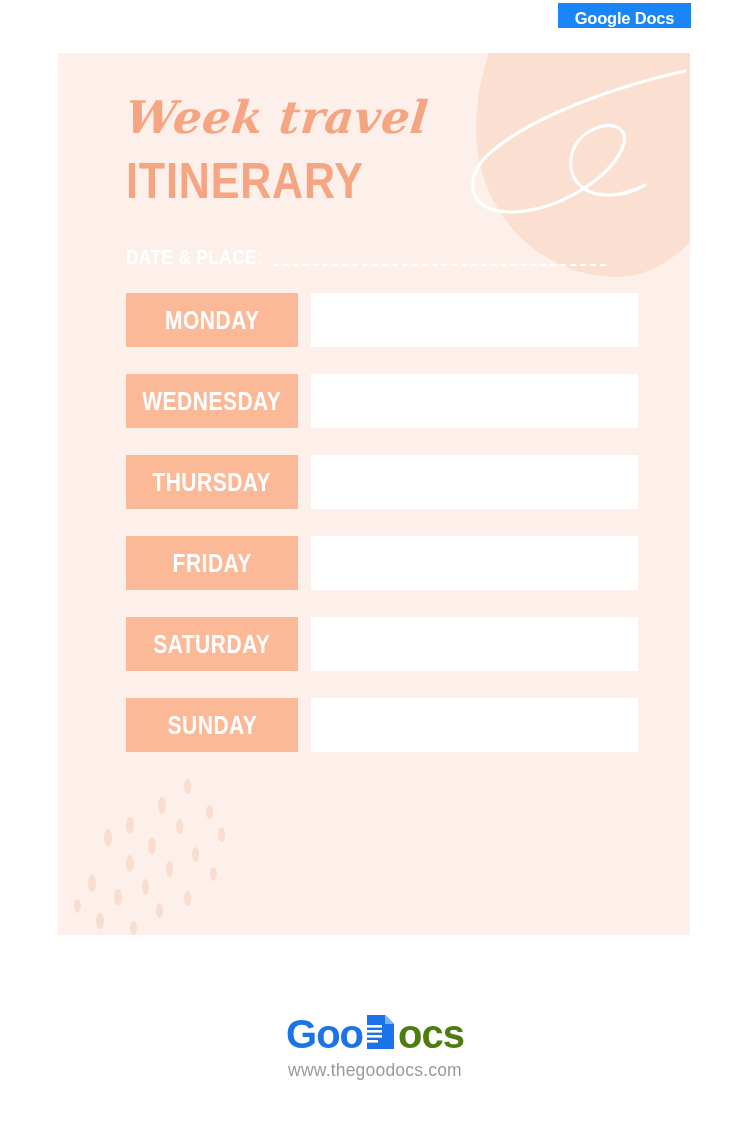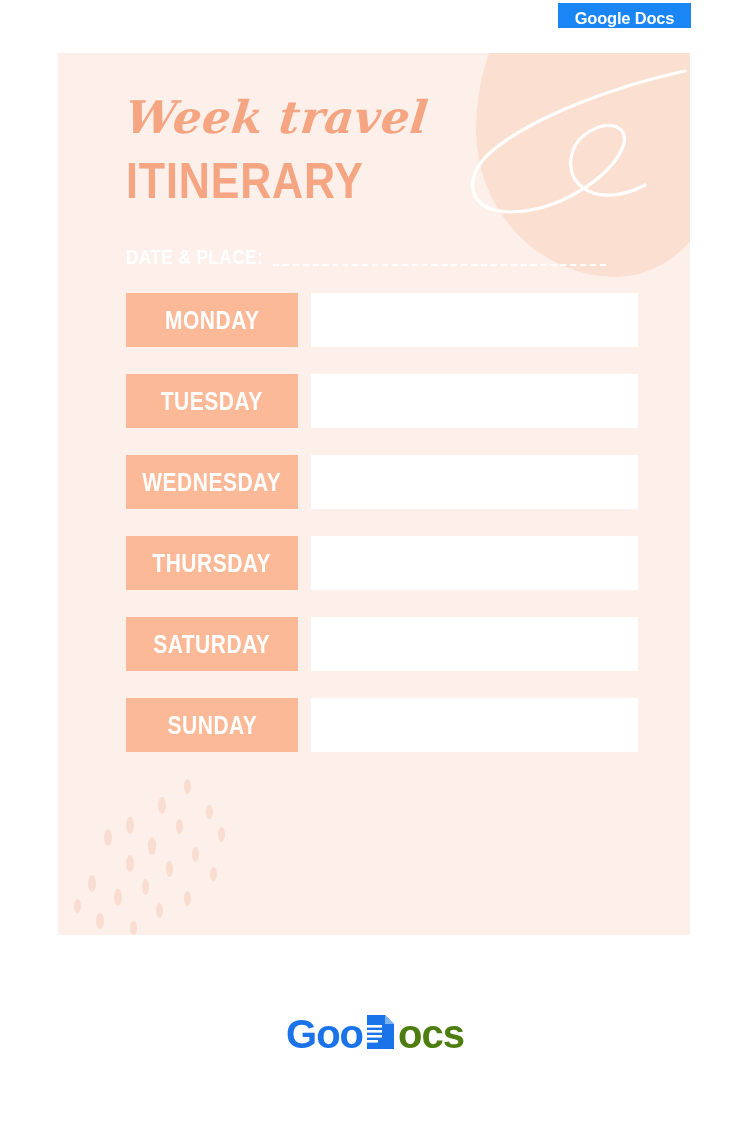--- a/index.html
+++ b/index.html
@@ -270,41 +270,41 @@
 
   <div class="rows">
 
     <div class="row">
       <div class="day-chip">
         <span>MONDAY</span>
       </div>
       <div class="note-box"></div>
     </div>
 
-    <div class="row">
-      <div class="day-chip">
-        <span>TUESDAY</span>
-      </div>
-      <div class="note-box"></div>
-    </div>
 
     <div class="row">
       <div class="day-chip">
         <span>WEDNESDAY</span>
       </div>
       <div class="note-box"></div>
     </div>
 
     <div class="row">
       <div class="day-chip">
         <span>THURSDAY</span>
       </div>
       <div class="note-box"></div>
     </div>
 
+    <div class="row">
+      <div class="day-chip">
+        <span>FRIDAY</span>
+      </div>
+      <div class="note-box"></div>
+    </div>
 
     <div class="row">
       <div class="day-chip">
         <span>SATURDAY</span>
       </div>
       <div class="note-box"></div>
     </div>
 
     <div class="row">
       <div class="day-chip">
@@ -324,13 +324,14 @@
         <path d="M4 3 H22 L31 12 V37 H4 Z" fill="#1a73e8"></path>
         <path d="M22 3 L31 12 H22 Z" fill="#7db4f2"></path>
         <rect x="0" y="13" width="19" height="2.6" fill="#ffffff"></rect>
         <rect x="2" y="18" width="17" height="2.6" fill="#ffffff"></rect>
         <rect x="0" y="23" width="19" height="2.6" fill="#ffffff"></rect>
         <rect x="2" y="28" width="13" height="2.6" fill="#ffffff"></rect>
       </svg>
     </span>
     <span class="logo-text after">ocs</span>
   </div>
+  <div class="footer-url">www.thegoodocs.com</div>
 </div>
 
 </body></html>

